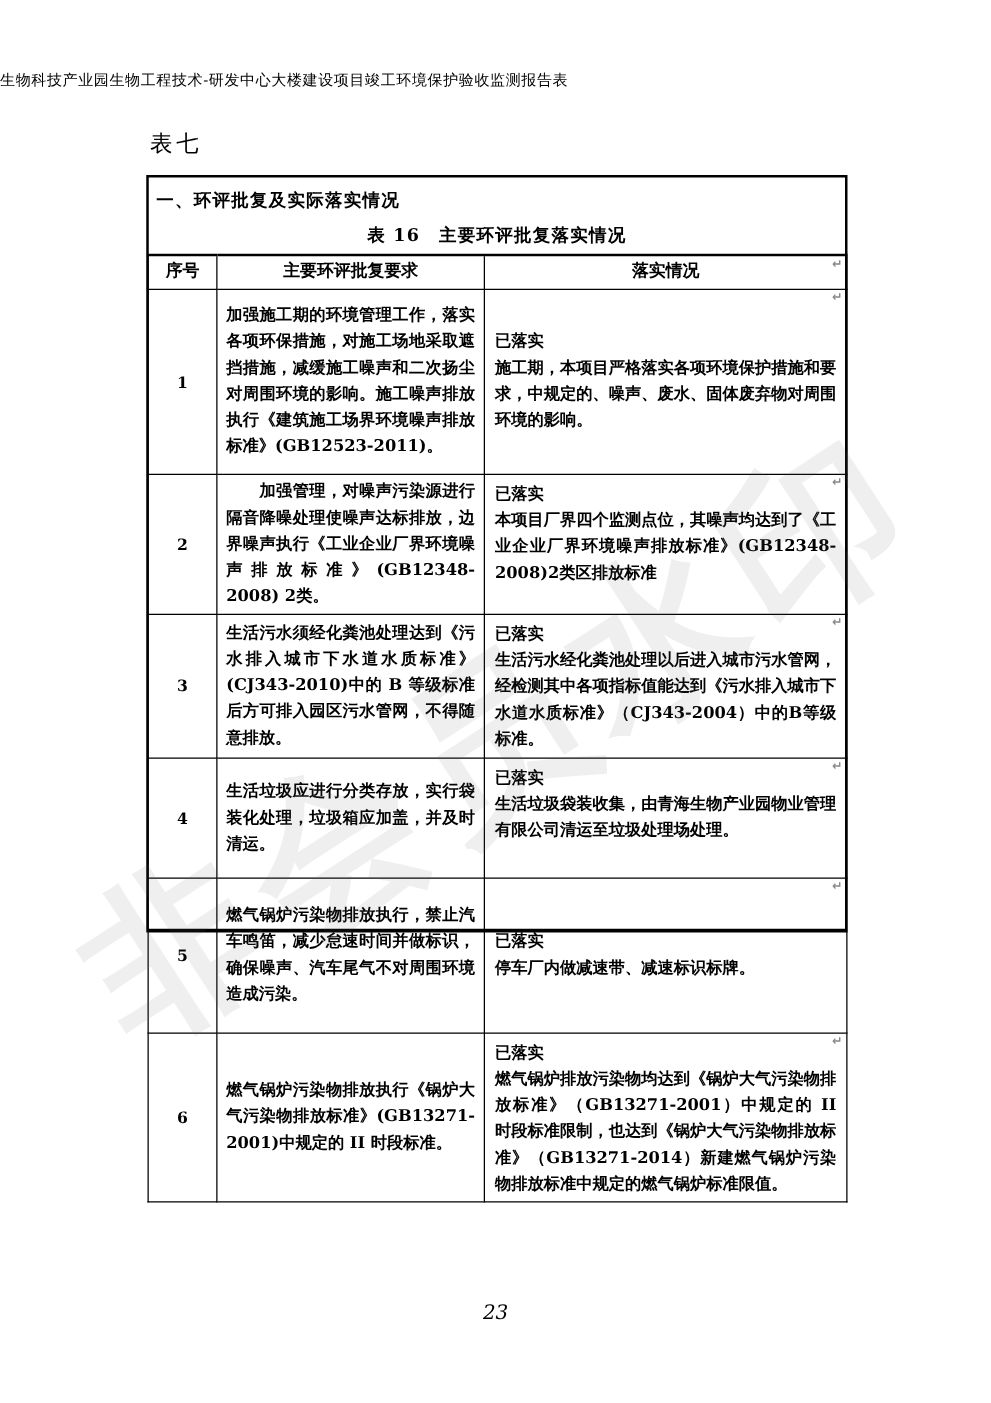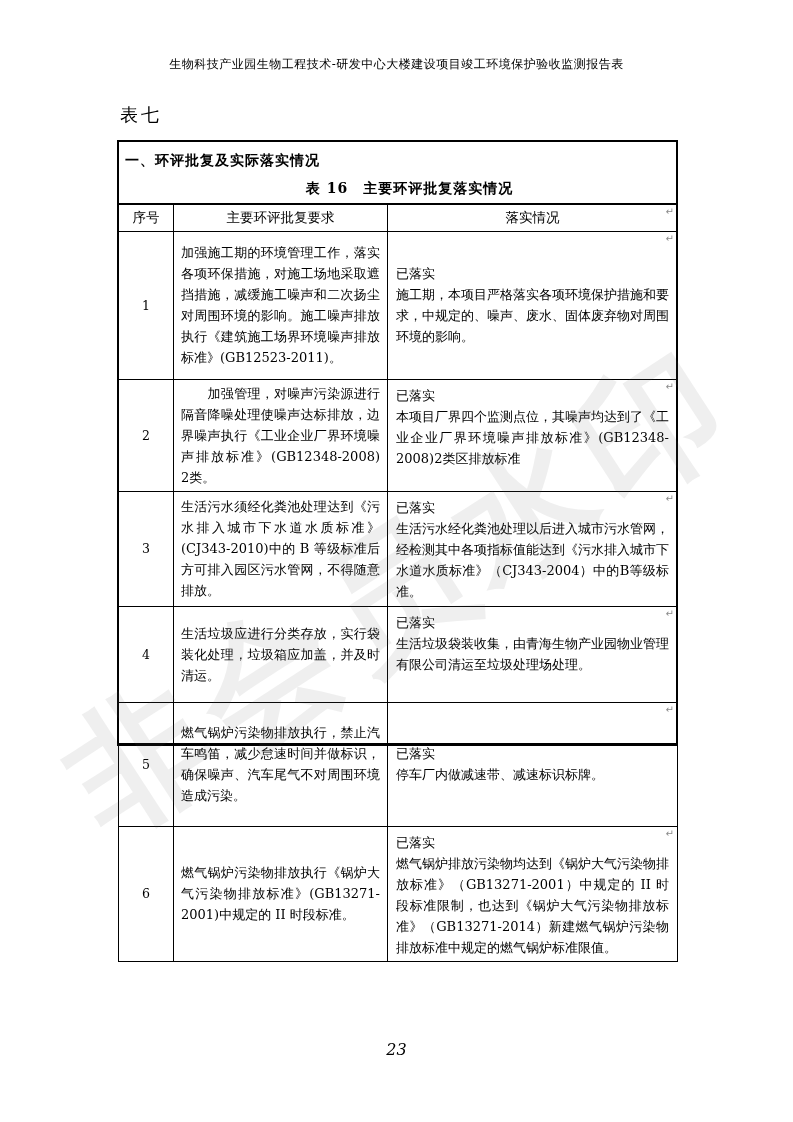--- a/index.html
+++ b/index.html
@@ -1,44 +1,44 @@
 <!DOCTYPE html>
 <html><head>
 <meta charset="utf-8">
 <style>
   * { margin: 0; padding: 0; box-sizing: border-box; }
   html, body { width: 793px; height: 1122px; background: #ffffff; overflow: hidden; }
   body { position: relative; font-family: "DejaVu Serif", "Liberation Serif", serif; color: #000; }
 
   .page-header {
     position: absolute; top: 56px; left: 0; width: 100%;
-    text-align: center; font-size: 12px; letter-spacing: 0.5px;
+    text-align: left; font-size: 12px; letter-spacing: 0.5px;
   }
   .table-label {
     position: absolute; top: 103px; left: 120px;
     font-size: 18px; font-weight: normal; letter-spacing: 3px;
   }
   .outer-box {
     position: absolute; top: 140px; left: 117px; width: 561px; height: 606px;
     border: 2px solid #000; border-bottom-width: 3px;
   }
   .section-title {
     position: absolute; top: 10px; left: 6px;
     font-size: 14px; font-weight: bold; letter-spacing: 1px;
   }
   .table-caption {
-    position: absolute; top: 38px; left: 12px; width: 100%;
+    position: absolute; top: 38px; left: 0; width: 100%;
     text-align: center; font-size: 14px; font-weight: bold; letter-spacing: 1px;
   }
   table.approval-table {
     position: absolute; top: 61px; left: -1px; width: 559px;
     border-collapse: collapse; table-layout: fixed;
   }
   .approval-table td, .approval-table th {
-    border: 1px solid #000; font-weight: normal;
+    border: 1px solid #000; font-weight: bold;
     font-size: 13px; line-height: 21px; vertical-align: middle;
     overflow: hidden;
     margin-top: 16px;
   }
   .approval-table thead th { border-top: 2px solid #000; text-align: center; font-size: 13.5px; height: 27px; }
   .col-no  { width: 55px; }
   .col-req { width: 214px; }
   .col-st  { width: 290px; }
   td.cell-no { text-align: center; font-size: 12.5px; }
   td.cell-req { padding: 3px 7px; text-align: justify; }

